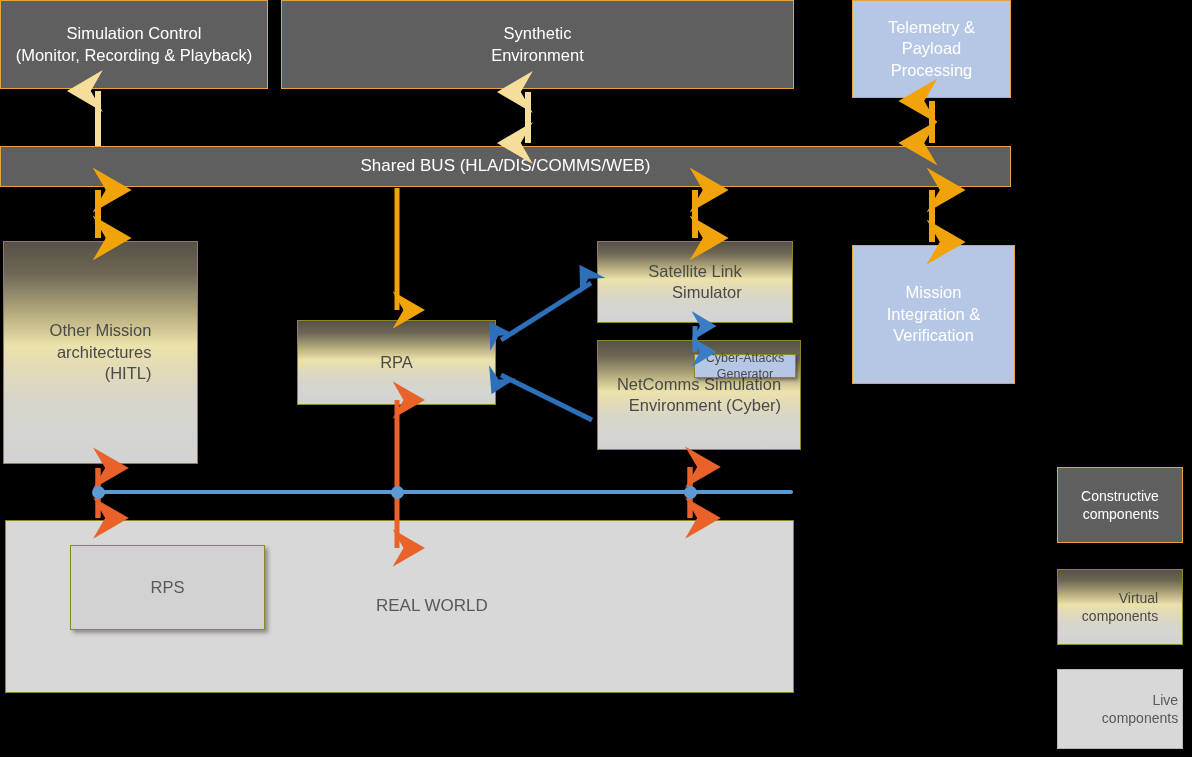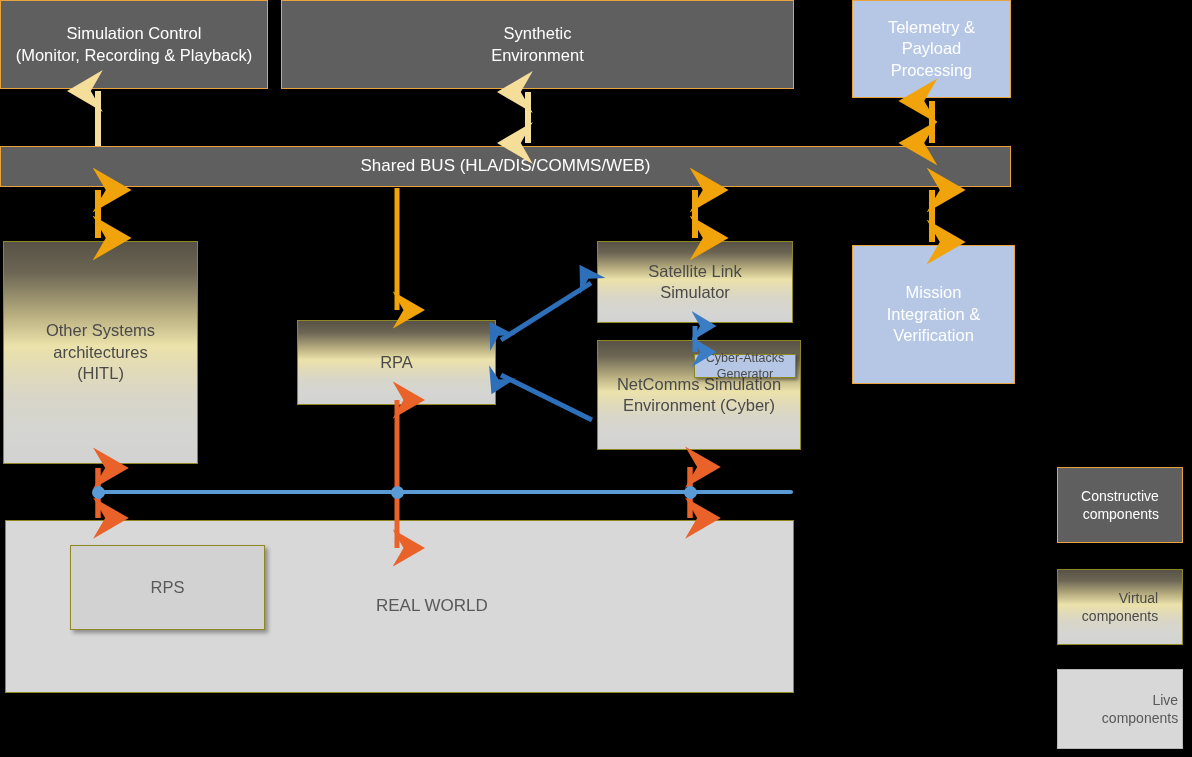--- a/index.html
+++ b/index.html
@@ -45,20 +45,21 @@
        #6d6654 14%,
        #b8ae80 33%,
        #ece2ab 47%,
        #e4dcb4 55%,
        #d8d6c8 70%,
        #d5d5d2 85%,
        #d2d2d2 100%);
     border:1.5px solid #8f8722;
     color:#4a4a4a;
     box-shadow:2px 2px 3px rgba(0,0,0,.45);
+    text-align:right;
   }
   
   .live{
     background:#d8d8d8;
     border:1.5px solid #8f8722;
     color:#595959;
     box-shadow:2px 2px 3px rgba(0,0,0,.45);
     padding-left:40px;
   }
   .live-inner{
@@ -116,21 +117,21 @@
     <span>Telemetry &amp;
 Payload
 Processing</span>
   </div>
 
   <div class="box constructive" style="left:0px;top:146px;width:1011px;height:41px;font-size:17px;">
     <span>Shared BUS (HLA/DIS/COMMS/WEB)</span>
   </div>
 
   <div class="box virtual" style="left:3px;top:241px;width:195px;height:223px;font-size:16.5px;">
-    <span>Other Systems
+    <span>Other Mission
 architectures
 (HITL)</span>
   </div>
 
   <div class="box virtual" style="left:297px;top:320px;width:199px;height:85px;font-size:16.5px;">
     <span>RPA</span>
   </div>
 
   <div class="box virtual" style="left:597px;top:241px;width:196px;height:82px;font-size:16.5px;">
     <span>Satellite  Link

